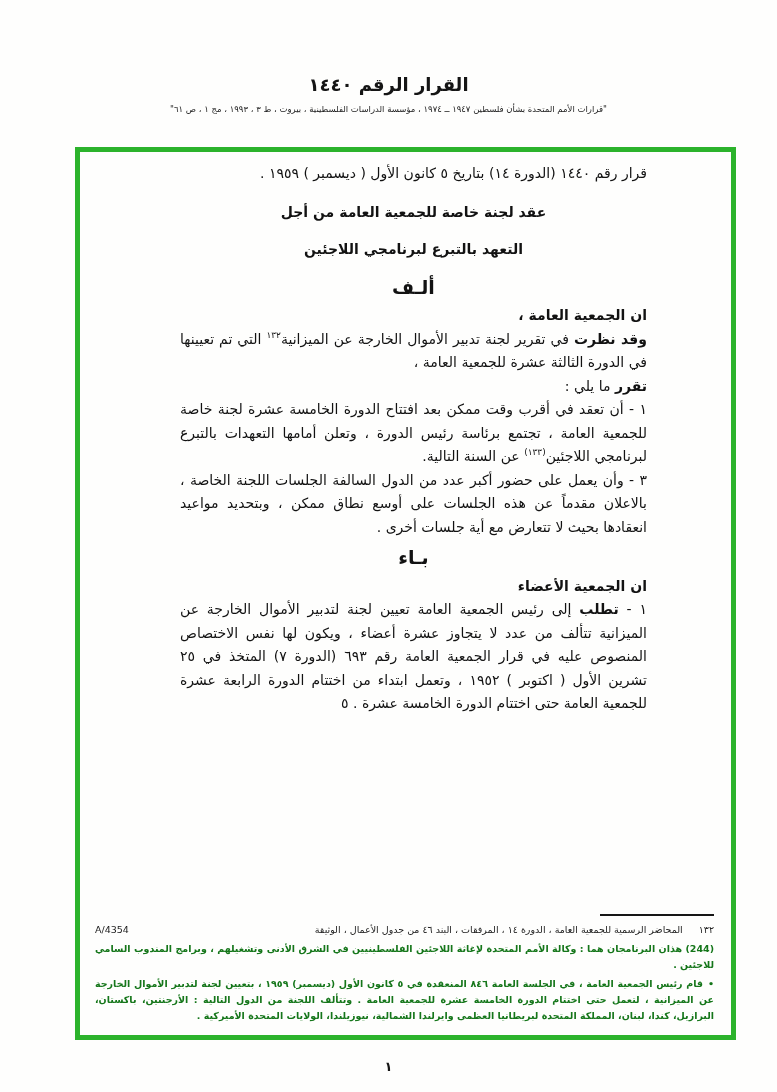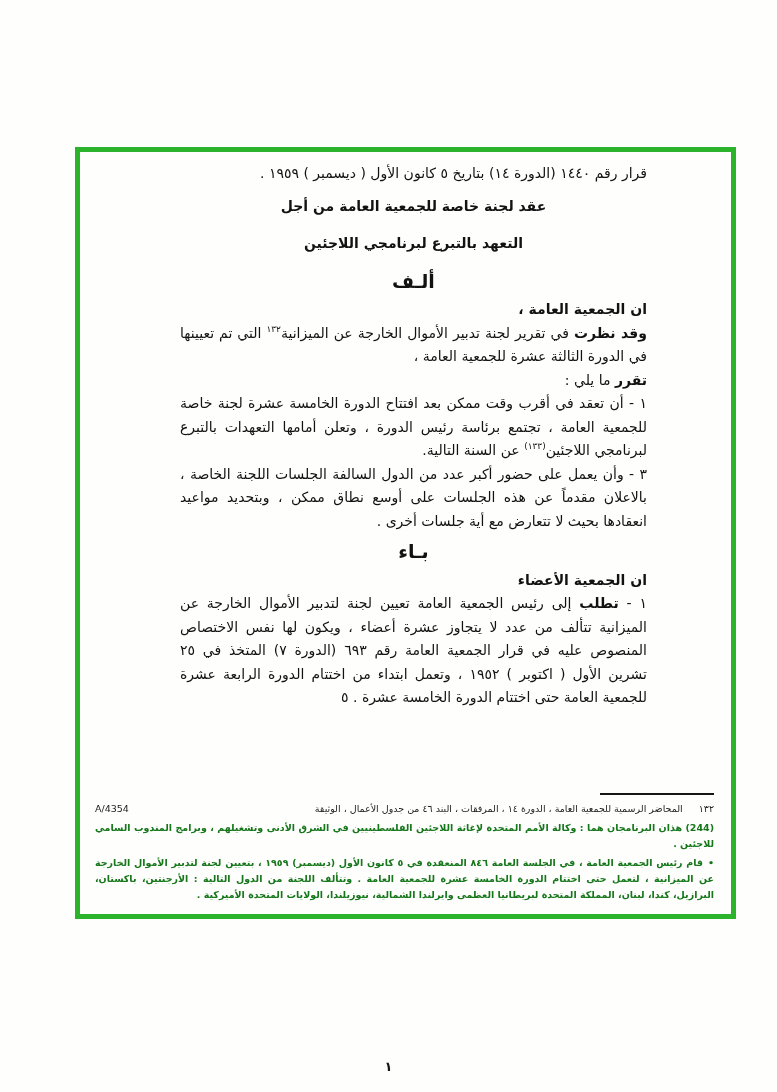--- a/index.html
+++ b/index.html
@@ -10,34 +10,34 @@
   }
   .sheet{position:relative;width:777px;height:1092px;background:#fefefd;}
 
   
   .doc-header{position:absolute;top:74px;left:0;width:100%;text-align:center;direction:rtl;}
   .doc-title{font-size:18px;font-weight:bold;letter-spacing:.3px;}
   .doc-source{margin-top:9px;font-size:8.5px;color:#242424;}
 
   
   .green-box{
-    position:absolute;left:75px;top:147px;width:661px;height:772px;
+    position:absolute;left:75px;top:147px;width:661px;height:893px;
     border:5px solid #2cb32c;background:#fefefd;box-sizing:border-box;
   }
 
   
   .main-text{
     position:absolute;top:10px;right:84px;left:100px;height:735px;overflow:hidden;
     direction:rtl;text-align:justify;
     font-size:14px;line-height:23.5px;color:#121212;
   }
   .para{margin:0;}
   .center{text-align:center;}
   .bold{font-weight:bold;}
-  .mt10{margin-top:9px;}
+  .mt10{margin-top:15px;}
   .section-head{margin:7px 0 5px;font-size:19px;}
   .fn-ref{font-size:9px;line-height:0;vertical-align:super;}
 
   
   .footnotes{
     position:absolute;left:15px;right:17px;bottom:8px;
     direction:rtl;text-align:justify;
     font-size:9.5px;line-height:16px;color:#1c1c1c;
   }
   .fn-divider{width:114px;height:2px;background:#161616;margin-bottom:6px;}
@@ -51,20 +51,24 @@
   .page-number{
     position:absolute;bottom:18px;left:0;width:100%;
     text-align:center;font-size:13px;font-weight:bold;
   }
 </style>
 </head>
 <body>
 
 <div class="sheet">
 
+  <div class="doc-header" lang="ar">
+    <div class="doc-title">القرار الرقم ١٤٤٠</div>
+    <div class="doc-source">"قرارات الأمم المتحدة بشأن فلسطين ١٩٤٧ ــ ١٩٧٤ ، مؤسسة الدراسات الفلسطينية ، بيروت ، ط ٣ ، ١٩٩٣ ، مج ١ ، ص ٦١"</div>
+  </div>
 
   <div class="green-box">
 
     <div class="main-text" lang="ar">
       <p class="para">قرار رقم ١٤٤٠ (الدورة ١٤) بتاريخ ٥ كانون الأول ( ديسمبر ) ١٩٥٩ .</p>
       <p class="center bold mt10">عقد لجنة خاصة للجمعية العامة من أجل</p>
       <p class="center bold">التعهد بالتبرع لبرنامجي اللاجئين</p>
 
       <p class="center bold section-head">ألـف</p>
       <p class="para bold">ان الجمعية العامة ،</p>

